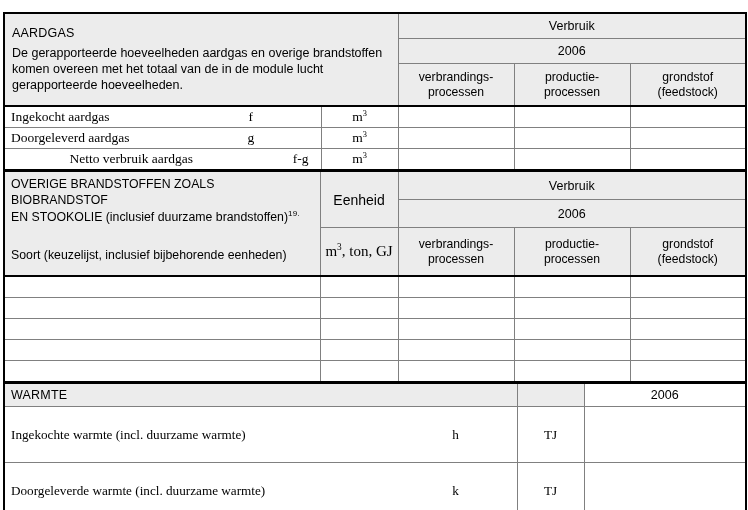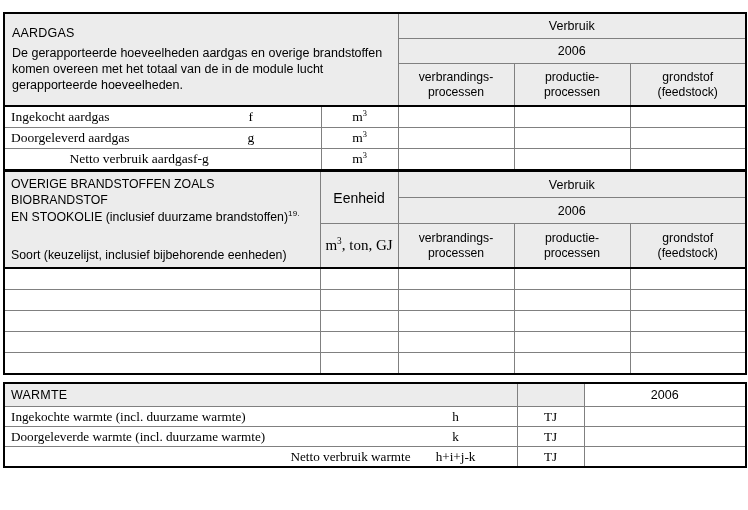--- a/index.html
+++ b/index.html
@@ -91,40 +91,40 @@
     top: 170px;
     width: 742px;
   }
   #t2 .bigtitle {
     font-size: 12.3px;
     line-height: 1.3;
     padding: 5px 6px 0 6px;
   }
   #t2 .soort {
     font-size: 12.3px;
-    padding: 0 6px 5px 6px;
+    padding: 0 6px 13px 6px;
   }
   #t2 .titlecell { height: 88px; vertical-align: top; }
   #t2 .eenheid-lbl { font-size: 14px; }
   #t2 .unitlist { font-size: 15px; }
   #t2 .verbruik-lbl,
   #t2 .year-lbl { font-size: 12.5px; padding: 5px 0; }
   #t2 .subhead { font-size: 12.2px; line-height: 1.2; padding: 6px 2px; }
   #t2 .emptyrow td { height: 20px; }
 
   
   #t3 {
     position: absolute;
     left: 3px;
     top: 382px;
     width: 742px;
   }
   #t3 .warmte-title { font-size: 12.5px; padding: 4px 6px; letter-spacing: .2px; }
   #t3 .year-lbl { font-size: 12.5px; }
-  #t3 .rowlabel { font-size: 13.2px; padding: 0 6px; }
+  #t3 .rowlabel { font-size: 13.2px; padding: 18px 6px; }
   #t3 .code { font-size: 13.2px; }
   #t3 .unit { font-size: 13.2px; }
   #t3 .datarow td { height: 19px; }
 
   sup { font-size: .62em; vertical-align: super; line-height: 0; }
   .fnote { font-size: 8px; vertical-align: super; letter-spacing: .3px; }
 </style>
 </head>
 <body>
 
@@ -183,21 +183,21 @@
         <td class="serif ctr unit">
           <span>m</span><sup>3</sup>
         </td>
         <td></td>
         <td></td>
         <td class="black-r"></td>
       </tr>
 
       <tr class="datarow">
         <td class="serif rowlabel black-l black-b">
-          <span class="rgt" style="display:inline-block;width:60%">Netto verbruik aardgas</span><span class="serif code" style="display:inline-block;width:38%;text-align:left">f-g</span>
+          <span class="rgt" style="display:inline-block;width:60%">Netto verbruik aardgas</span><span class="serif code" style="display:inline-block;width:38%;text-align:right">f-g</span>
         </td>
         <td class="serif ctr unit black-b">
           <span>m</span><sup>3</sup>
         </td>
         <td class="black-b"></td>
         <td class="black-b"></td>
         <td class="black-b black-r"></td>
       </tr>
     </tbody>
   </table>

